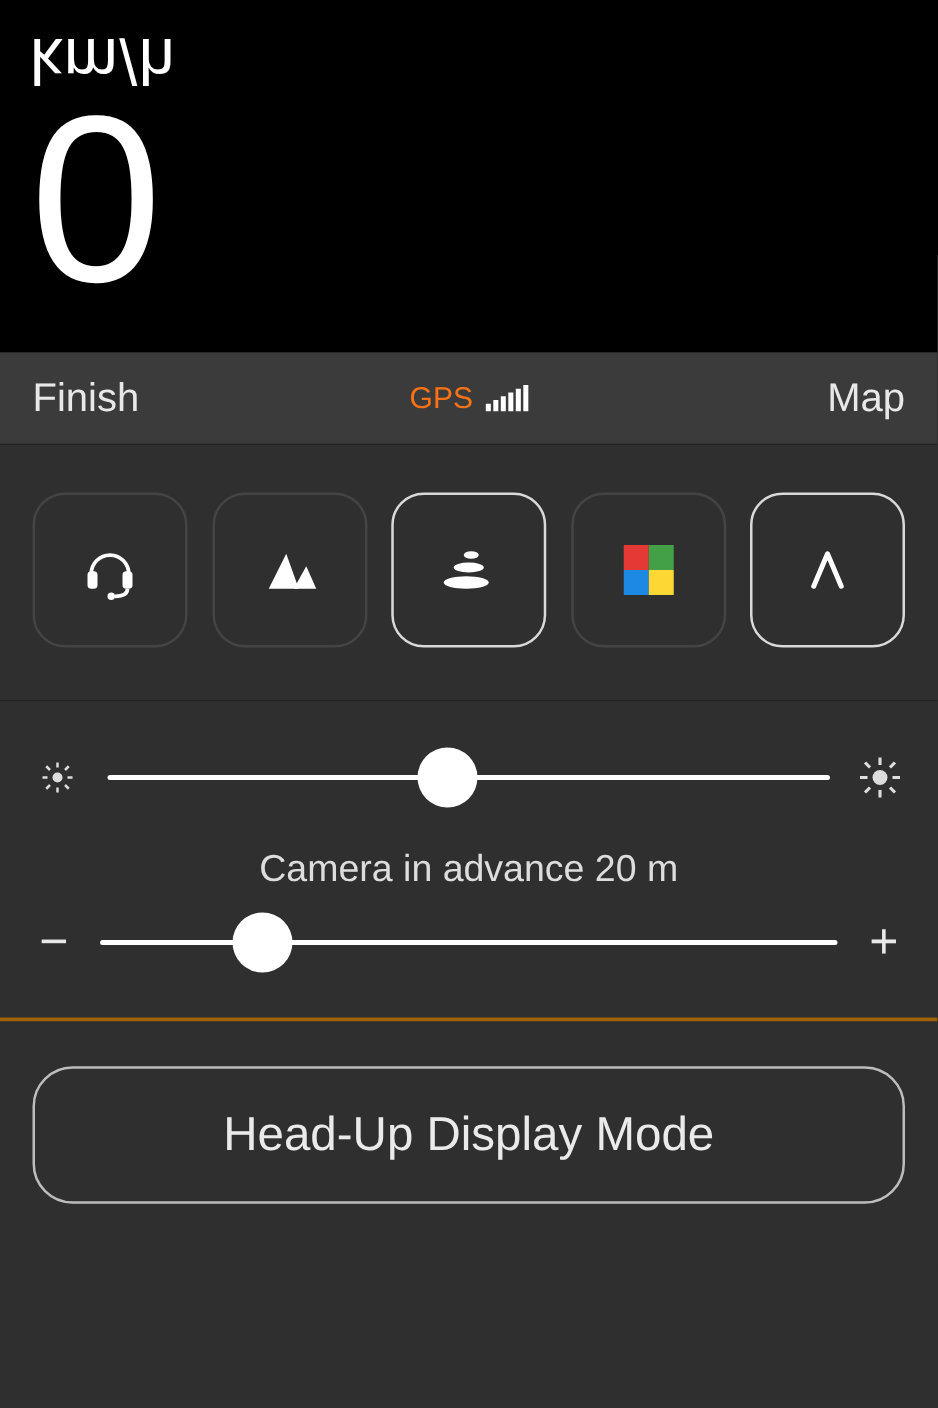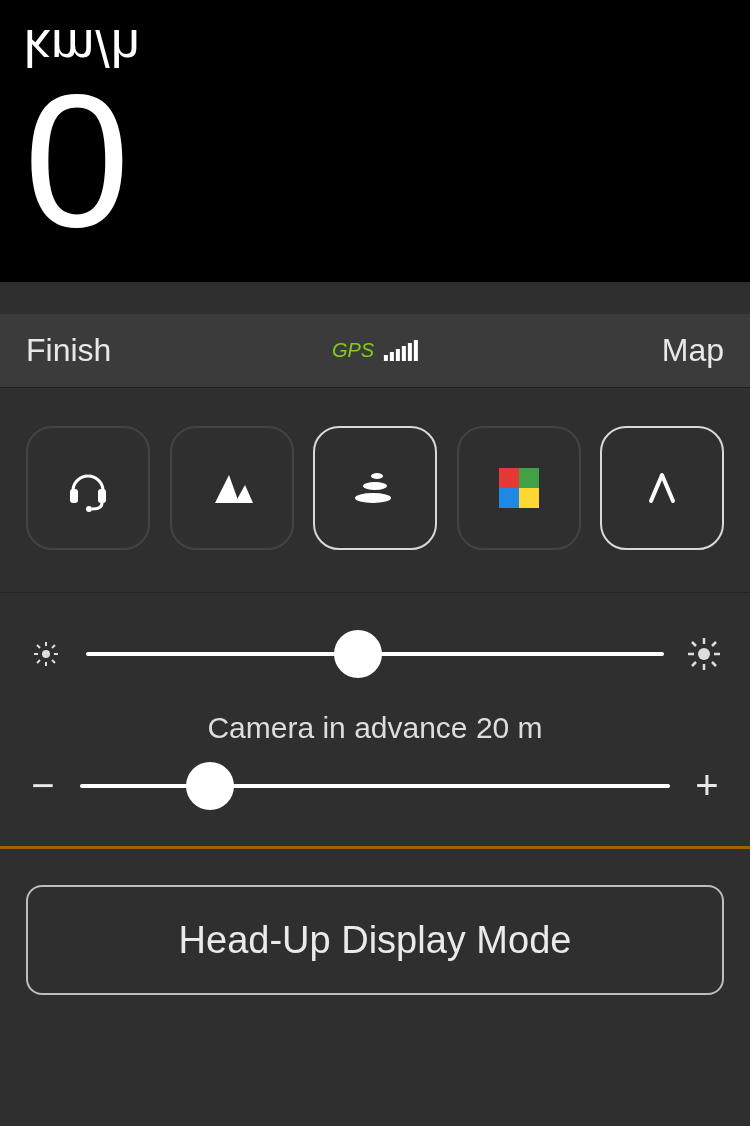--- a/index.html
+++ b/index.html
@@ -46,23 +46,22 @@
     font-weight: 300;
     color: #e8e8e8;
   }
   .bar-center {
     position: absolute;
     left: 50%;
     transform: translateX(-50%);
     display: flex;
     align-items: center;
     gap: 10px;
-    font-size: 20px;
-    color: #84cc16;
-    font-style: italic;
+    font-size: 24px;
+    color: #f97316;
   }
   .signal { display: inline-flex; align-items: flex-end; gap: 2px; }
   .signal span { width: 4px; background: #fff; display: inline-block; }
   .signal span:nth-child(1){height:6px}
   .signal span:nth-child(2){height:9px}
   .signal span:nth-child(3){height:12px}
   .signal span:nth-child(4){height:15px}
   .signal span:nth-child(5){height:18px}
   .signal span:nth-child(6){height:21px}
 
@@ -133,39 +132,39 @@
     width: 40px; display:flex; align-items:center; justify-content:center;
   }
 
   .hud {
     padding: 36px 26px;
   }
   .hud-btn {
     width: 100%;
     height: 110px;
     border: 2px solid #bdbdbd;
-    border-radius: 16px;
+    border-radius: 32px;
     background: transparent;
     color: #eaeaea;
     font-size: 38px;
     font-weight: 300;
     display: flex;
     align-items: center;
     justify-content: center;
   }
 </style>
 </head>
 <body>
 
 <div class="top">
   <div class="unit">km/h</div>
   <div class="speed">0</div>
 </div>
 
-<div class="bar" style="position:relative;margin-top:32px;">
+<div class="bar" style="position:relative;">
   <div>Finish</div>
   <div class="bar-center">
     <span>GPS</span>
     <span class="signal">
       <span></span>
         <span></span>
         <span></span>
         <span></span>
         <span></span>
         <span></span>

